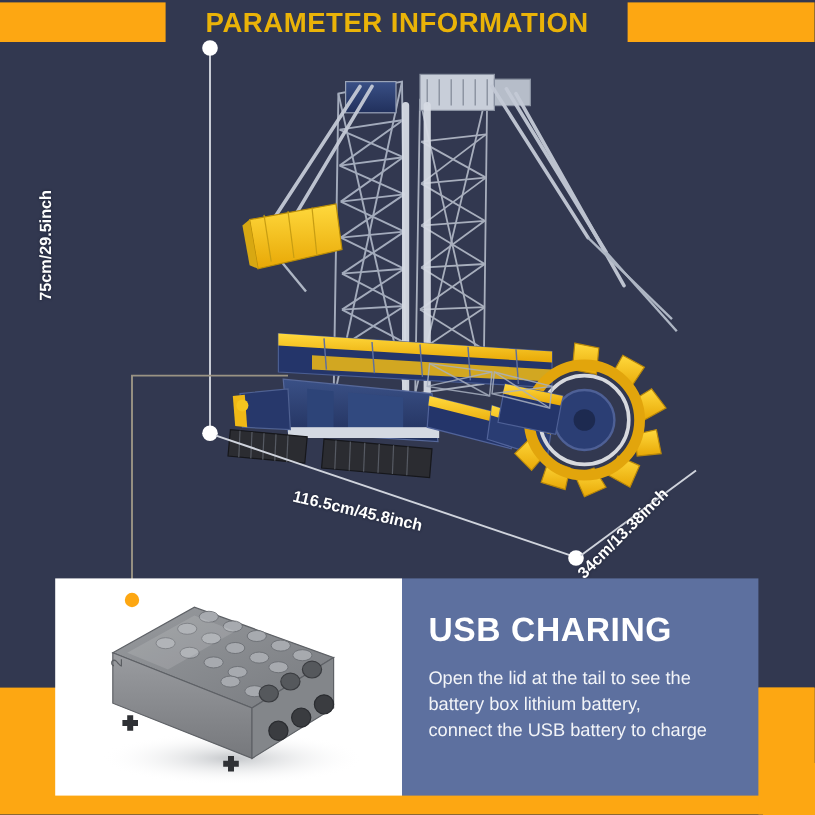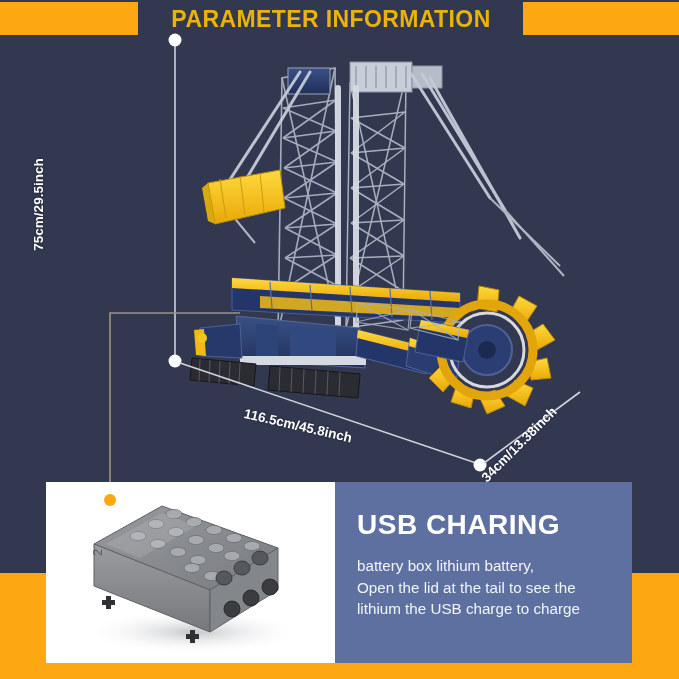--- a/index.html
+++ b/index.html
@@ -353,19 +353,19 @@
 
       <path d="M60 62 L116 31 L150 44 L94 76 Z" fill="#ffffff" opacity="0.12"></path>
     </svg>
   </div>
 
   <div class="callout-dot"></div>
 
   <div class="blue-panel">
     <div class="usb-title">USB CHARING</div>
     <div class="usb-lines">
+      <div class="usb-line">Open the lid at the tail to see the</div>
       <div class="usb-line">battery box lithium battery,</div>
-      <div class="usb-line">Open the lid at the tail to see the</div>
-      <div class="usb-line">lithium the USB charge to charge</div>
+      <div class="usb-line">connect the USB battery to charge</div>
     </div>
   </div>
 
 </div>
 
 </body></html>

